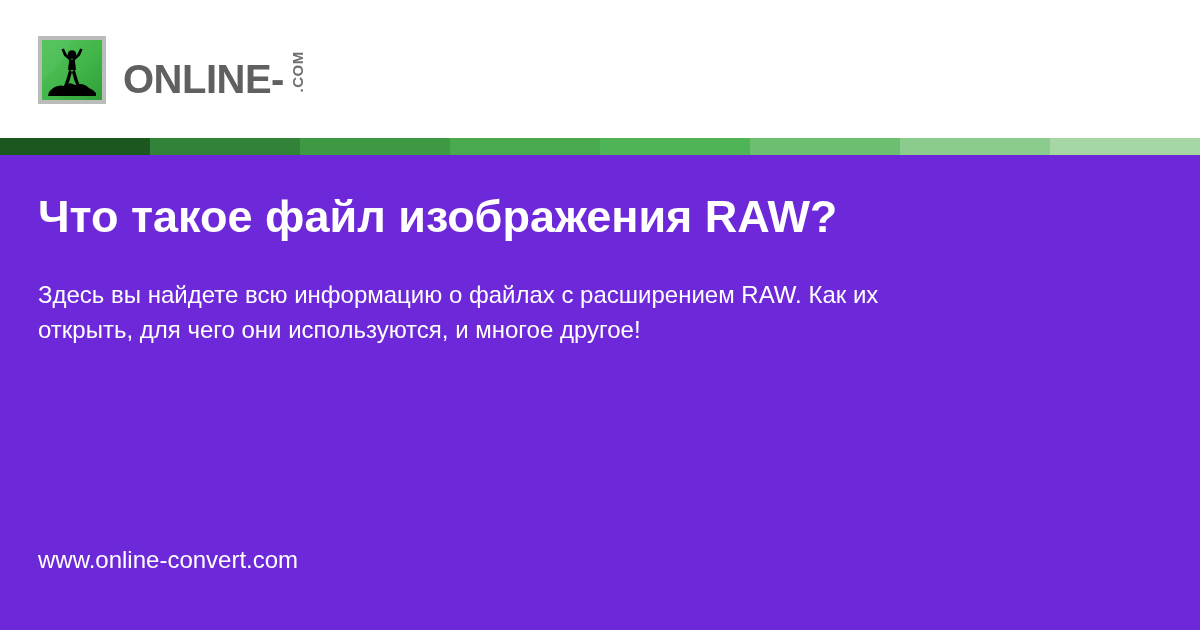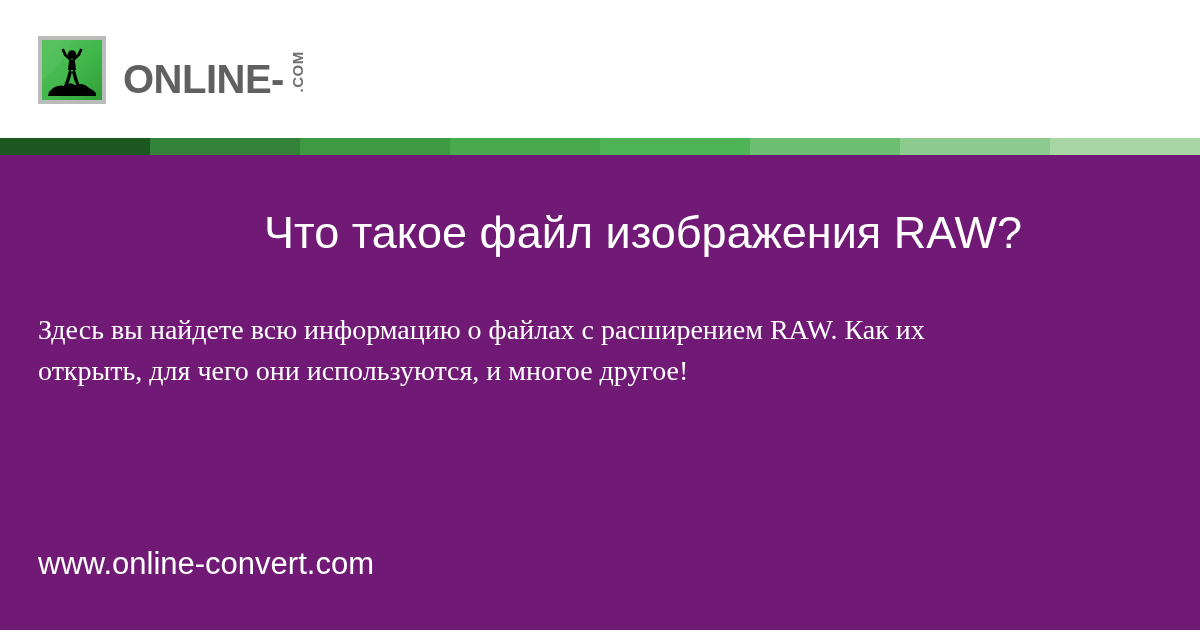--- a/index.html
+++ b/index.html
@@ -10,21 +10,21 @@
   body {
     font-family: "Liberation Sans", sans-serif;
     -webkit-font-smoothing: antialiased;
   }
 
   .page {
     position: relative;
     width: 1200px;
     height: 630px;
     overflow: hidden;
-    background: #701a75;
+    background: #6d28d9;
   }
 
   
   .header {
     position: absolute;
     left: 0;
     top: 0;
     width: 1200px;
     height: 138px;
     background: #ffffff;
@@ -121,49 +121,48 @@
 
   
   .content {
     position: absolute;
     left: 38px;
     top: 155px;
     width: 1000px;
   }
 
   .title {
-    margin: 16px;
+    margin: 0;
     padding-top: 37px;
     font-family: "Liberation Sans", sans-serif;
-    font-weight: normal;
+    font-weight: bold;
     font-size: 45px;
     line-height: 1.12;
     color: #ffffff;
     letter-spacing: 0px;
-    text-align: right;
   }
 
   .subtitle {
     margin: 0;
     padding-top: 36px;
     width: 920px;
-    font-family: Liberation Serif, serif;
+    font-family: Liberation Sans, sans-serif;
     font-weight: normal;
-    font-size: 28px;
+    font-size: 24px;
     line-height: 1.44;
     color: #ffffff;
   }
 
   .site-url {
     position: absolute;
     left: 38px;
     top: 548px;
     font-family: "Liberation Sans", sans-serif;
     font-weight: normal;
-    font-size: 31px;
+    font-size: 24px;
     line-height: 1;
     color: #ffffff;
   }
 </style>
 </head>
 <body>
 
 <div class="page">
 
   <div class="header">

